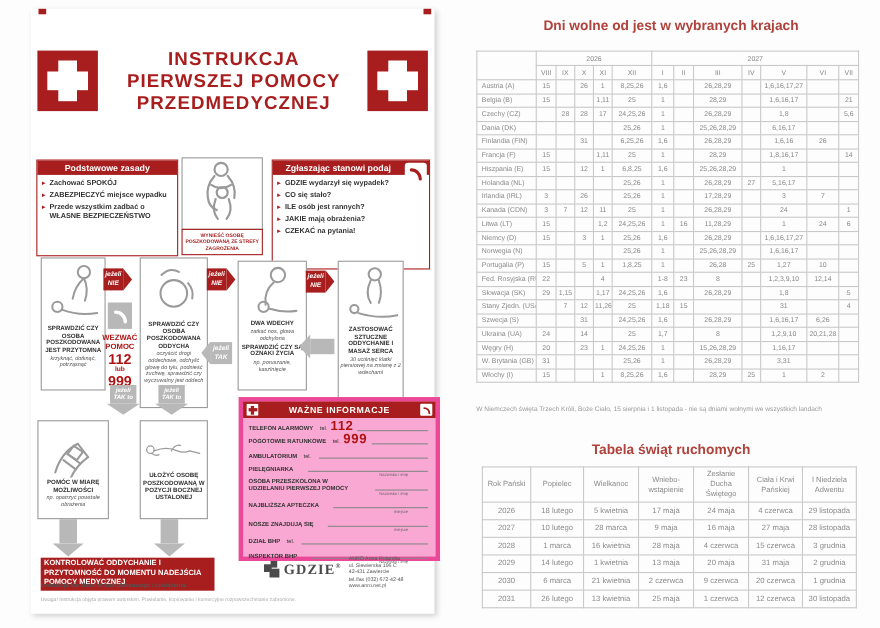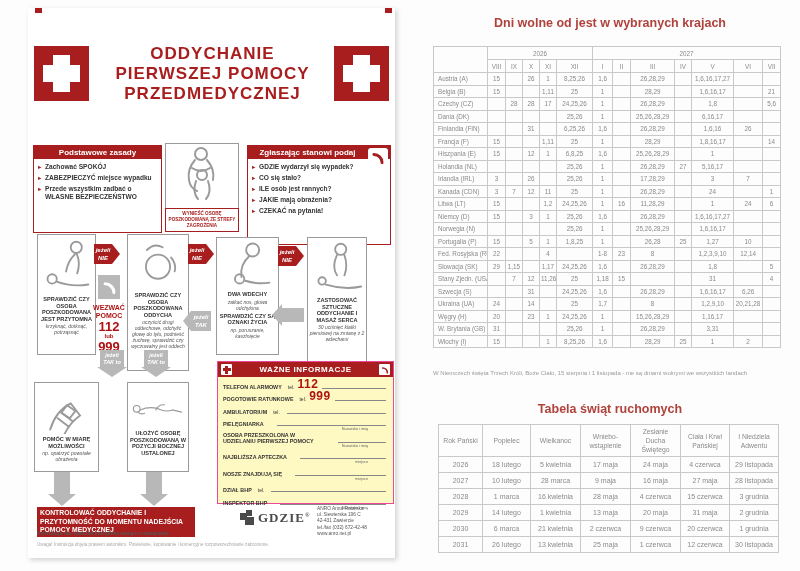--- a/index.html
+++ b/index.html
@@ -33,21 +33,21 @@
   .arrLp{position:absolute;background:#b8b8b8;width:22px;height:14px;}
   .arrLp::before{content:'';position:absolute;right:100%;top:-4px;border-top:11px solid transparent;border-bottom:11px solid transparent;border-right:10px solid #b8b8b8;}
   .arrDt{position:absolute;background:#b8b8b8;color:#fff;font-size:5.5px;font-style:italic;font-weight:bold;line-height:6.5px;text-align:center;width:24px;padding:2px 0;}
   .arrDt::after{content:'';position:absolute;top:100%;left:50%;margin-left:-15px;border-left:15px solid transparent;border-right:15px solid transparent;border-top:10px solid #b8b8b8;}
   .arrD{position:absolute;background:#b8b8b8;width:16px;height:22px;}
   .arrD::after{content:'';position:absolute;top:100%;left:50%;margin-left:-14px;border-left:14px solid transparent;border-right:14px solid transparent;border-top:12px solid #b8b8b8;}
   .banner{position:absolute;background:#a81d1d;color:#fff;font-weight:bold;font-size:6.8px;line-height:8.5px;padding:2px 3px;}
   .disc{position:absolute;font-size:5.4px;font-weight:bold;color:#555;}
   .copy{position:absolute;font-size:4.6px;color:#aaa;}
   
-  .iibox{position:absolute;border:1px solid #ec4899;background:#fef9c3;}
+  .iibox{position:absolute;border:4px solid #ec4899;background:#f9a8d4;}
   .iihead{height:15px;background:#a81d1d;display:flex;align-items:center;justify-content:space-between;padding:0 3px;}
   .iihead .ttl{color:#fff;font-weight:bold;font-size:8px;letter-spacing:.5px;flex:1;text-align:center;}
   .wcross{width:11px;height:11px;background:
     linear-gradient(#a81d1d,#a81d1d) center/3px 8px no-repeat,
     linear-gradient(#a81d1d,#a81d1d) center/8px 3px no-repeat,#fff;border-radius:1px;}
   .wphone{width:11px;height:11px;background:#fff;border-radius:1px;display:flex;align-items:center;justify-content:center;}
   .ii-row{margin:0 5px;}
   .ii-main{display:flex;align-items:flex-end;min-height:12.5px;}
   .ii-label{font-size:5.4px;font-weight:bold;color:#333;line-height:6px;max-width:62%;}
   .ii-mid{font-size:5px;color:#333;margin:0 3px 0 6px;}
@@ -86,21 +86,21 @@
 <div class="page">
 
   <div class="poster">
     <div class="pin" style="left:7px;"></div>
     <div class="pin" style="left:357px;"></div>
 
     <div class="cross abs" style="left:6px;top:38px;"></div>
     <div class="cross abs" style="left:306px;top:38px;"></div>
 
     <div class="ptitle abs">
-      <div>ODDYCHANIE</div>
+      <div>INSTRUKCJA</div>
       <div>PIERWSZEJ POMOCY</div>
       <div>PRZEDMEDYCZNEJ</div>
     </div>
 
 
     <div class="rbox abs" style="left:5px;top:137px;width:127px;height:86px;">
       <div class="rhead">Podstawowe zasady</div>
       <ul class="blist">
 
       <li><span class="mk">►</span><span>Zachować SPOKÓJ</span></li>

